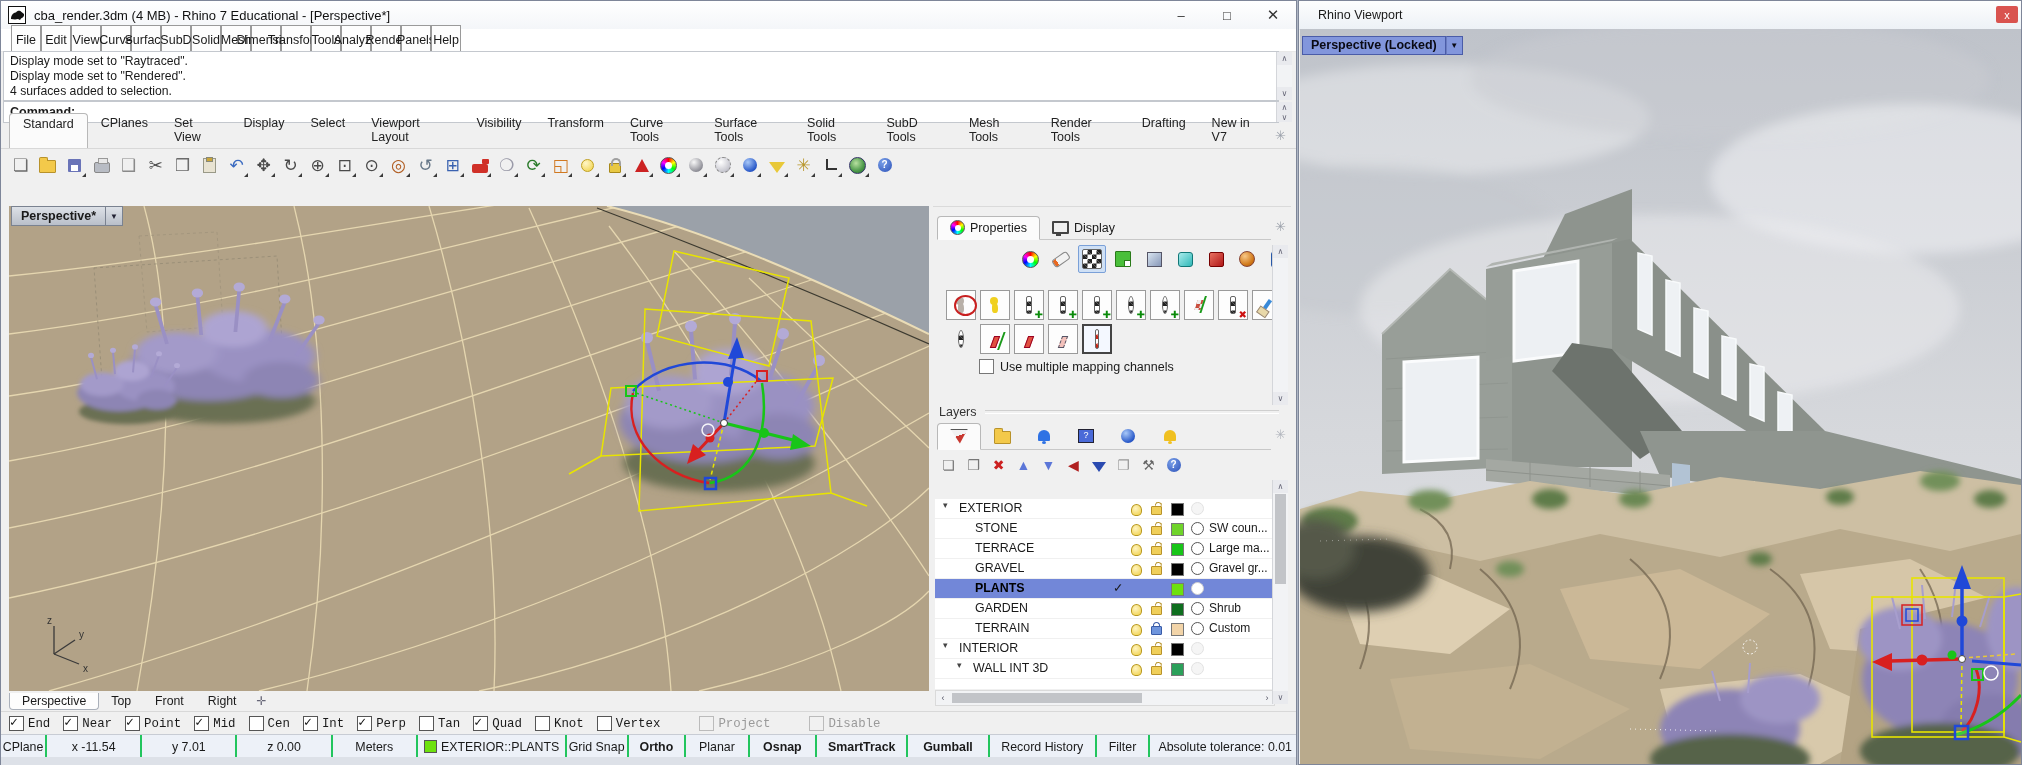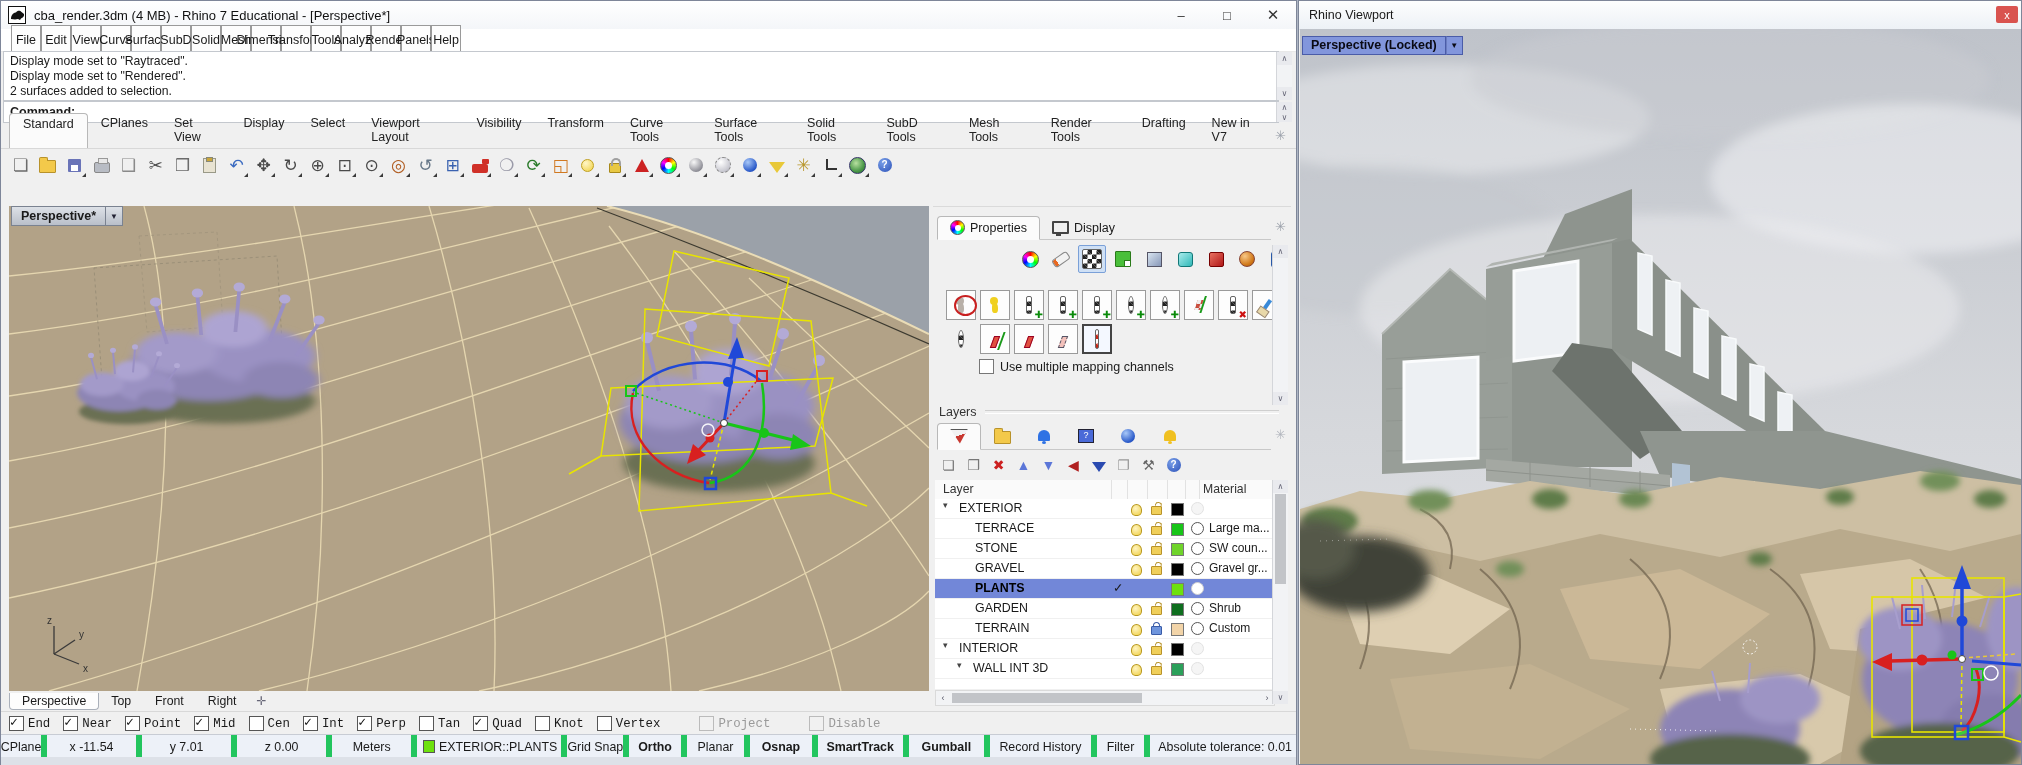--- a/index.html
+++ b/index.html
@@ -172,32 +172,32 @@
   .vtab{padding:1px 12px;font-size:12.3px;}
   .vtab.active{background:#fdfdfd;border:1px solid #aab0ba;border-top:none;border-radius:0 0 4px 4px;font-weight:normal;}
   .vplus{padding:0 8px;color:#667;font-size:12px;}
   .osnaprow{position:absolute;left:0;top:710px;right:0;height:23px;display:flex;align-items:center;padding-left:8px;gap:13px;border-top:1px solid #d8d8d8;background:#f0f0f0;font-family:Liberation Mono, monospace;}
   .cb{display:inline-flex;align-items:center;font-size:12.4px;}
   .cb .box{width:13px;height:13px;border:1px solid #555;background:#fff;margin-right:4px;position:relative;font-style:normal;}
   .cb.on .box::after{content:"✓";position:absolute;left:0px;top:-3px;font-size:13px;font-weight:bold;color:#111;}
   .cb.dis{color:#9a9a9a;margin-left:26px;}
   .cb.dis .box{border-color:#bbb;background:#f1f1f1;}
   .statusbar{position:absolute;left:0;top:733px;right:0;height:23px;display:flex;background:#edf1f8;border-top:1px solid #c8ccd4;font-size:12.4px;}
-  .seg{display:flex;align-items:center;justify-content:center;border-right:6px solid #22c55e;height:100%;box-sizing:border-box;gap:4px;white-space:nowrap;padding:0 4px;}
+  .seg{display:flex;align-items:center;justify-content:center;border-right:2px solid #22c55e;height:100%;box-sizing:border-box;gap:4px;white-space:nowrap;padding:0 4px;}
   .seg.bold .slb{font-weight:bold;}
   .ssw{display:none;width:11px;height:11px;border:1px solid #555;}
   .seg.plants .ssw{display:inline-block;}
   .seg.plants{justify-content:flex-start;padding-left:6px;}
   .sb1{width:46px;}.sb2{width:96px;}.sb3{width:96px;}.sb4{width:96px;}.sb5{width:86px;}
   .sb6{width:150px;}.sb7{width:62px;}.sb8{width:58px;}.sb9{width:64px;}.sb10{width:68px;}
   .sb11{width:92px;}.sb12{width:82px;}.sb13{width:108px;}.sb14{width:54px;}
   .sb15{flex:1;justify-content:flex-start;padding-left:8px;border-right:none;}
   .bstrip{position:absolute;left:0;top:756px;right:0;height:8px;background:#dde1e8;}
   
-  .rtitle{position:absolute;left:0;top:0;right:0;height:28px;background:linear-gradient(#fdfefe,#edf1f6);display:flex;align-items:center;padding-left:10px;font-size:12.5px;border-bottom:1px solid #dfe3e8;}
+  .rtitle{position:absolute;left:0;top:0;right:0;height:28px;background:linear-gradient(#fdfefe,#edf1f6);display:flex;align-items:center;padding-left:19px;font-size:12.5px;border-bottom:1px solid #dfe3e8;}
   .rclose{position:absolute;right:3px;top:5px;width:22px;height:17px;background:#d9534f;color:#fff;display:flex;align-items:center;justify-content:center;font-size:11px;border-radius:2px;}
   .rview{position:absolute;left:1px;top:28px;width:721px;height:735px;overflow:hidden;background:#cfd2d6;}
   .rlabel{position:absolute;left:2px;top:7px;display:flex;z-index:5;}
   .rlabel .lb{background:#8296dc;border:1px solid #4a5ca8;padding:1px 8px 2px;font-weight:bold;font-size:12.5px;color:#0a0a14;}
   .rlabel .dd{background:#8296dc;border:1px solid #4a5ca8;border-left:1px solid #6a7cc0;width:15px;font-size:8px;color:#0a0a14;display:flex;align-items:center;justify-content:center;}
 </style>
 </head>
 <body>
 
 <div class="win" id="lwin">
@@ -230,21 +230,21 @@
       <span class="mi">Analyze</span>
       <span class="mi">Render</span>
       <span class="mi">Panels</span>
       <span class="mi">Help</span>
     </div>
 
   <div class="cmdhist">
 
   <div>Display mode set to "Raytraced".</div>
       <div>Display mode set to "Rendered".</div>
-      <div>2 surfaces added to selection.</div>
+      <div>4 surfaces added to selection.</div>
     </div>
   <div class="vscr histscroll">
     <span class="sa">∧</span>
     <span class="tr"></span>
     <span class="sa">∨</span>
   </div>
 
   <div class="cmdline">
     <span>Command:</span>
   </div>
@@ -734,64 +734,54 @@
 
         <span class="lti">
           <i class="gl" style="color: rgb(102, 102, 102);">⚒</i>
         </span>
 
         <span class="lti">
           <i class="gl helpb"></i>
         </span>
       </div>
 
-    <div class="lheader">
-      <span class="h1">Layer</span>
-      <span class="h2">Material</span>
-      <i style="left:176px"></i>
-        <i style="left:192px"></i>
-        <i style="left:212px"></i>
-        <i style="left:232px"></i>
-        <i style="left:250px"></i>
-        <i style="left:264px"></i>
-    </div>
     <div class="llist">
 
 
         <div class="lrow ind0">
           <span class="arr">▾</span>
           <span class="lname">EXTERIOR</span>
 
           <span class="bulb"></span>
           <span class="lk lko"></span>
           <span class="sw" style="background: rgb(0, 0, 0);"></span>
           <span class="mc mc-faint"></span>
           <span class="mat"></span>
         </div>
 
         <div class="lrow ind2">
           <span class="arr"></span>
+          <span class="lname">STONE</span>
+
+          <span class="bulb"></span>
+          <span class="lk lko"></span>
+          <span class="sw" style="background: rgb(111, 212, 42);"></span>
+          <span class="mc mc-out"></span>
+          <span class="mat">SW coun...</span>
+        </div>
+
+        <div class="lrow ind2">
+          <span class="arr"></span>
           <span class="lname">TERRACE</span>
 
           <span class="bulb"></span>
           <span class="lk lko"></span>
           <span class="sw" style="background: rgb(24, 197, 24);"></span>
           <span class="mc mc-out"></span>
           <span class="mat">Large ma...</span>
-        </div>
-
-        <div class="lrow ind2">
-          <span class="arr"></span>
-          <span class="lname">STONE</span>
-
-          <span class="bulb"></span>
-          <span class="lk lko"></span>
-          <span class="sw" style="background: rgb(111, 212, 42);"></span>
-          <span class="mc mc-out"></span>
-          <span class="mat">SW coun...</span>
         </div>
 
         <div class="lrow ind2">
           <span class="arr"></span>
           <span class="lname">GRAVEL</span>
 
           <span class="bulb"></span>
           <span class="lk lko"></span>
           <span class="sw" style="background: rgb(0, 0, 0);"></span>
           <span class="mc mc-out"></span>

